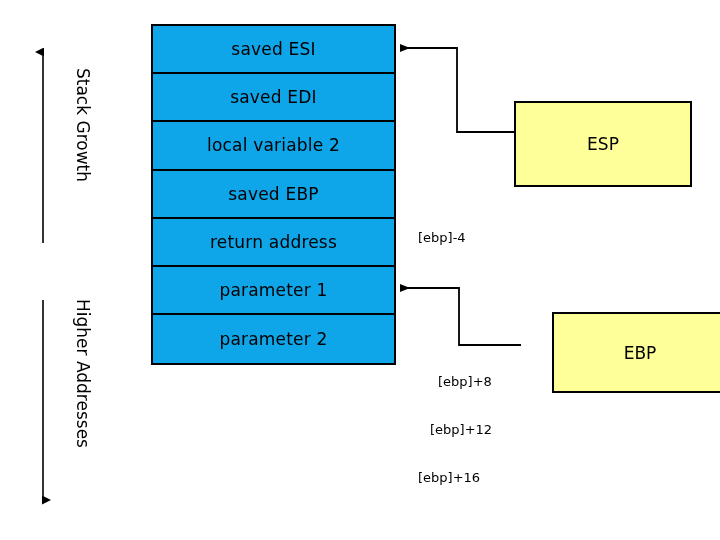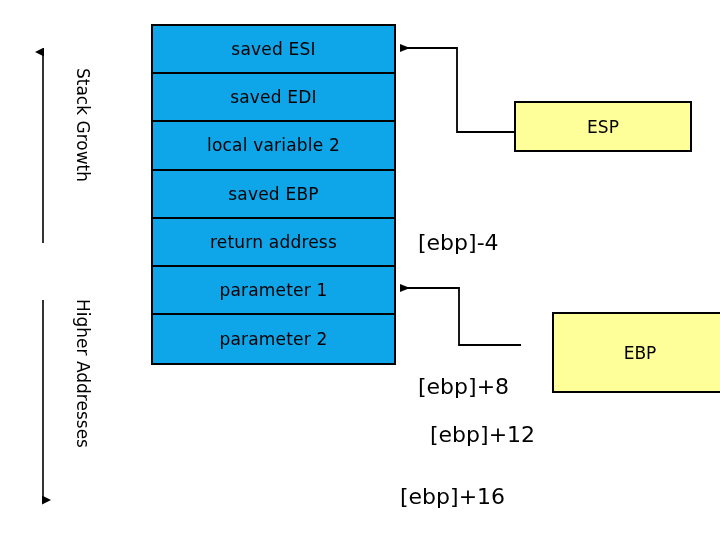--- a/index.html
+++ b/index.html
@@ -53,33 +53,33 @@
     display: flex;
     align-items: center;
     justify-content: center;
     font-size: 17px;
     color: #000000;
   }
   #esp-box {
     left: 514px;
     top: 101px;
     width: 178px;
-    height: 51px;
+    height: 86px;
   }
   #ebp-box {
     left: 552px;
     top: 312px;
     width: 176px;
     height: 81px;
   }
 
   
   .offset-label {
     position: absolute;
-    font-size: 22px;
+    font-size: 13px;
     color: #000000;
     white-space: nowrap;
   }
 
   
   #connectors {
     position: absolute;
     left: 0;
     top: 0;
     width: 720px;
@@ -156,17 +156,17 @@
   </svg>
 
   <div class="reg-box" id="esp-box">
     <span>ESP</span>
   </div>
   <div class="reg-box" id="ebp-box">
     <span>EBP</span>
   </div>
 
   <div class="offset-label" style="left:418px; top:230px;">[ebp]-4</div>
-  <div class="offset-label" style="left:418px; top:374px;text-align:center;">[ebp]+8</div>
+  <div class="offset-label" style="left:438px; top:374px;text-align:center;">[ebp]+8</div>
   <div class="offset-label" style="left:418px; top:422px;margin-left:12px;">[ebp]+12</div>
-  <div class="offset-label" style="left:400px; top:470px;margin-top:14px;">[ebp]+16</div>
+  <div class="offset-label" style="left:418px; top:470px;">[ebp]+16</div>
 
 </div>
 
 </body></html>

